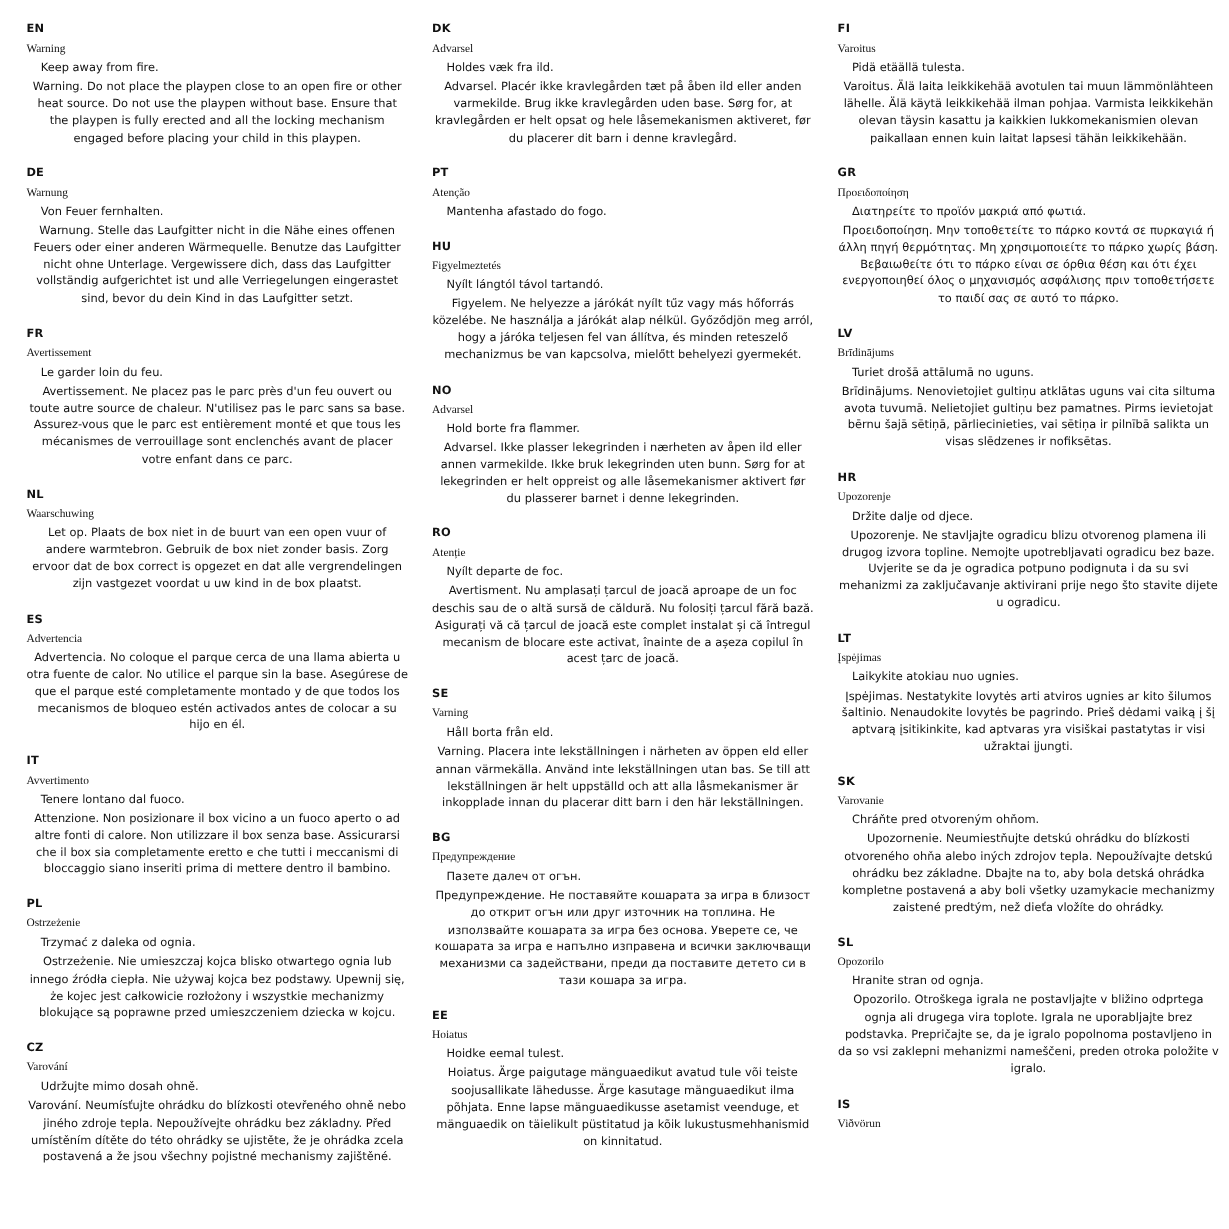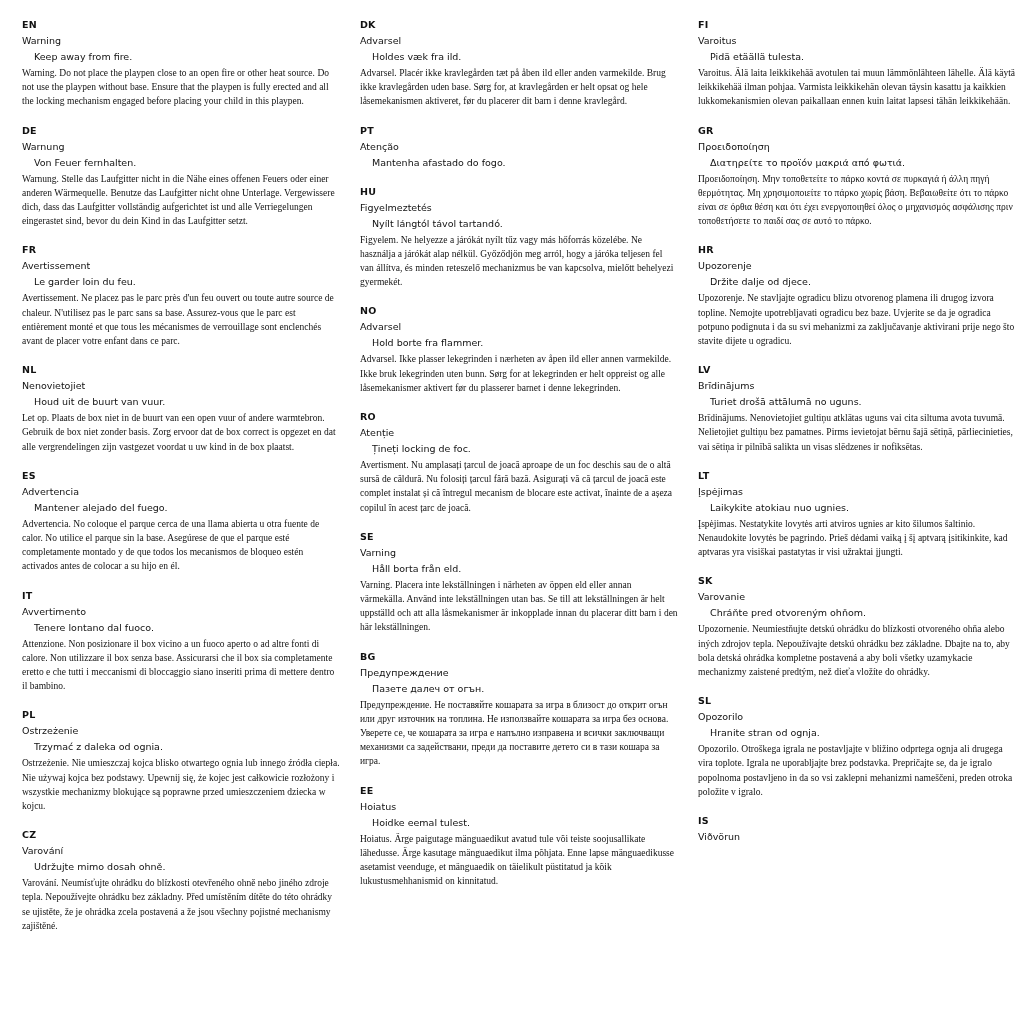--- a/index.html
+++ b/index.html
@@ -41,35 +41,35 @@
     letter-spacing: 0.2px;
     line-height: 13px;
     margin-bottom: 3px;
     color: #111;
   }
   .heading {
     font-size: 9.5px;
     line-height: 14px;
     margin-bottom: 2px;
     color: #111;
+    font-family: Liberation Serif, serif;
   }
   .lede {
     font-size: 9.5px;
     line-height: 14px;
     margin-bottom: 2px;
     color: #111;
     padding-left: 12px;
   }
   .body-text {
     font-size: 9.5px;
     line-height: 14.2px;
     color: #111;
-    text-align: left;
+    text-align: center;
     word-spacing: 0.1px;
-    font-family: Liberation Serif, serif;
   }
 </style>
 </head>
 <body>
 
 <div class="page">
   <div class="columns">
 
     <div class="column">
       <div class="block">
@@ -85,28 +85,26 @@
         <div class="body-text">Warnung. Stelle das Laufgitter nicht in die Nähe eines offenen Feuers oder einer anderen Wärmequelle. Benutze das Laufgitter nicht ohne Unterlage. Vergewissere dich, dass das Laufgitter vollständig aufgerichtet ist und alle Verriegelungen eingerastet sind, bevor du dein Kind in das Laufgitter setzt.</div>
       </div>
       <div class="block">
         <div class="lang-code">FR</div>
         <div class="heading">Avertissement</div>
         <div class="lede">Le garder loin du feu.</div>
         <div class="body-text">Avertissement. Ne placez pas le parc près d'un feu ouvert ou toute autre source de chaleur. N'utilisez pas le parc sans sa base. Assurez-vous que le parc est entièrement monté et que tous les mécanismes de verrouillage sont enclenchés avant de placer votre enfant dans ce parc.</div>
       </div>
       <div class="block">
         <div class="lang-code">NL</div>
-        <div class="heading">Nenovietojiet</div>
-        <div class="lede">Houd uit de buurt van vuur.</div>
+        <div class="heading">Waarschuwing</div>
         <div class="body-text">Let op. Plaats de box niet in de buurt van een open vuur of andere warmtebron. Gebruik de box niet zonder basis. Zorg ervoor dat de box correct is opgezet en dat alle vergrendelingen zijn vastgezet voordat u uw kind in de box plaatst.</div>
       </div>
       <div class="block">
         <div class="lang-code">ES</div>
         <div class="heading">Advertencia</div>
-        <div class="lede">Mantener alejado del fuego.</div>
         <div class="body-text">Advertencia. No coloque el parque cerca de una llama abierta u otra fuente de calor. No utilice el parque sin la base. Asegúrese de que el parque esté completamente montado y de que todos los mecanismos de bloqueo estén activados antes de colocar a su hijo en él.</div>
       </div>
       <div class="block">
         <div class="lang-code">IT</div>
         <div class="heading">Avvertimento</div>
         <div class="lede">Tenere lontano dal fuoco.</div>
         <div class="body-text">Attenzione. Non posizionare il box vicino a un fuoco aperto o ad altre fonti di calore. Non utilizzare il box senza base. Assicurarsi che il box sia completamente eretto e che tutti i meccanismi di bloccaggio siano inseriti prima di mettere dentro il bambino.</div>
       </div>
       <div class="block">
         <div class="lang-code">PL</div>
@@ -142,21 +140,21 @@
       </div>
       <div class="block">
         <div class="lang-code">NO</div>
         <div class="heading">Advarsel</div>
         <div class="lede">Hold borte fra flammer.</div>
         <div class="body-text">Advarsel. Ikke plasser lekegrinden i nærheten av åpen ild eller annen varmekilde. Ikke bruk lekegrinden uten bunn. Sørg for at lekegrinden er helt oppreist og alle låsemekanismer aktivert før du plasserer barnet i denne lekegrinden.</div>
       </div>
       <div class="block">
         <div class="lang-code">RO</div>
         <div class="heading">Atenție</div>
-        <div class="lede">Țineți locking de foc.</div>
+        <div class="lede">Nyílt departe de foc.</div>
         <div class="body-text">Avertisment. Nu amplasați țarcul de joacă aproape de un foc deschis sau de o altă sursă de căldură. Nu folosiți țarcul fără bază. Asigurați vă că țarcul de joacă este complet instalat și că întregul mecanism de blocare este activat, înainte de a așeza copilul în acest țarc de joacă.</div>
       </div>
       <div class="block">
         <div class="lang-code">SE</div>
         <div class="heading">Varning</div>
         <div class="lede">Håll borta från eld.</div>
         <div class="body-text">Varning. Placera inte lekställningen i närheten av öppen eld eller annan värmekälla. Använd inte lekställningen utan bas. Se till att lekställningen är helt uppställd och att alla låsmekanismer är inkopplade innan du placerar ditt barn i den här lekställningen.</div>
       </div>
       <div class="block">
         <div class="lang-code">BG</div>
@@ -179,32 +177,32 @@
         <div class="lede">Pidä etäällä tulesta.</div>
         <div class="body-text">Varoitus. Älä laita leikkikehää avotulen tai muun lämmönlähteen lähelle. Älä käytä leikkikehää ilman pohjaa. Varmista leikkikehän olevan täysin kasattu ja kaikkien lukkomekanismien olevan paikallaan ennen kuin laitat lapsesi tähän leikkikehään.</div>
       </div>
       <div class="block">
         <div class="lang-code">GR</div>
         <div class="heading">Προειδοποίηση</div>
         <div class="lede">Διατηρείτε το προϊόν μακριά από φωτιά.</div>
         <div class="body-text">Προειδοποίηση. Μην τοποθετείτε το πάρκο κοντά σε πυρκαγιά ή άλλη πηγή θερμότητας. Μη χρησιμοποιείτε το πάρκο χωρίς βάση. Βεβαιωθείτε ότι το πάρκο είναι σε όρθια θέση και ότι έχει ενεργοποιηθεί όλος ο μηχανισμός ασφάλισης πριν τοποθετήσετε το παιδί σας σε αυτό το πάρκο.</div>
       </div>
       <div class="block">
+        <div class="lang-code">LV</div>
+        <div class="heading">Brīdinājums</div>
+        <div class="lede">Turiet drošā attālumā no uguns.</div>
+        <div class="body-text">Brīdinājums. Nenovietojiet gultiņu atklātas uguns vai cita siltuma avota tuvumā. Nelietojiet gultiņu bez pamatnes. Pirms ievietojat bērnu šajā sētiņā, pārliecinieties, vai sētiņa ir pilnībā salikta un visas slēdzenes ir nofiksētas.</div>
+      </div>
+      <div class="block">
         <div class="lang-code">HR</div>
         <div class="heading">Upozorenje</div>
         <div class="lede">Držite dalje od djece.</div>
         <div class="body-text">Upozorenje. Ne stavljajte ogradicu blizu otvorenog plamena ili drugog izvora topline. Nemojte upotrebljavati ogradicu bez baze. Uvjerite se da je ogradica potpuno podignuta i da su svi mehanizmi za zaključavanje aktivirani prije nego što stavite dijete u ogradicu.</div>
       </div>
       <div class="block">
-        <div class="lang-code">LV</div>
-        <div class="heading">Brīdinājums</div>
-        <div class="lede">Turiet drošā attālumā no uguns.</div>
-        <div class="body-text">Brīdinājums. Nenovietojiet gultiņu atklātas uguns vai cita siltuma avota tuvumā. Nelietojiet gultiņu bez pamatnes. Pirms ievietojat bērnu šajā sētiņā, pārliecinieties, vai sētiņa ir pilnībā salikta un visas slēdzenes ir nofiksētas.</div>
-      </div>
-      <div class="block">
         <div class="lang-code">LT</div>
         <div class="heading">Įspėjimas</div>
         <div class="lede">Laikykite atokiau nuo ugnies.</div>
         <div class="body-text">Įspėjimas. Nestatykite lovytės arti atviros ugnies ar kito šilumos šaltinio. Nenaudokite lovytės be pagrindo. Prieš dėdami vaiką į šį aptvarą įsitikinkite, kad aptvaras yra visiškai pastatytas ir visi užraktai įjungti.</div>
       </div>
       <div class="block">
         <div class="lang-code">SK</div>
         <div class="heading">Varovanie</div>
         <div class="lede">Chráňte pred otvoreným ohňom.</div>
         <div class="body-text">Upozornenie. Neumiestňujte detskú ohrádku do blízkosti otvoreného ohňa alebo iných zdrojov tepla. Nepoužívajte detskú ohrádku bez základne. Dbajte na to, aby bola detská ohrádka kompletne postavená a aby boli všetky uzamykacie mechanizmy zaistené predtým, než dieťa vložíte do ohrádky.</div>

